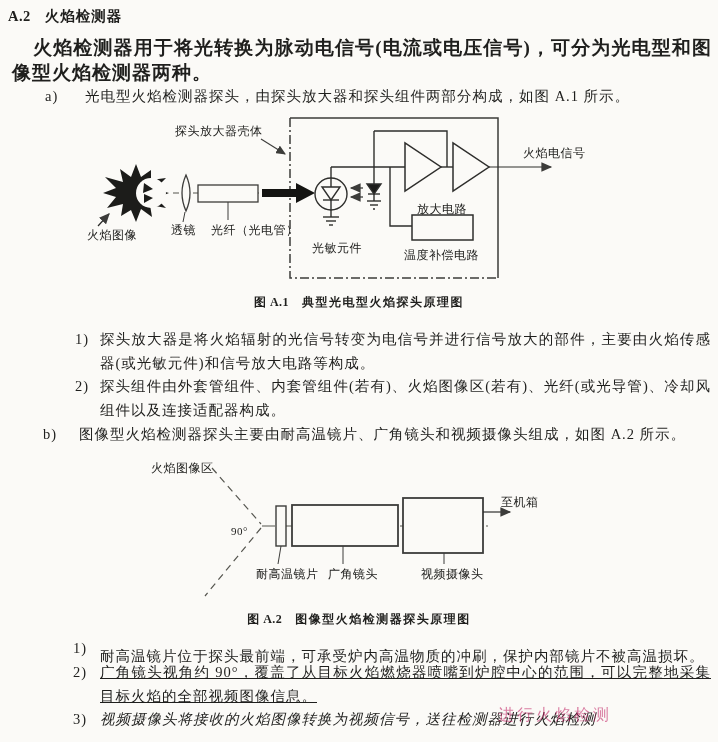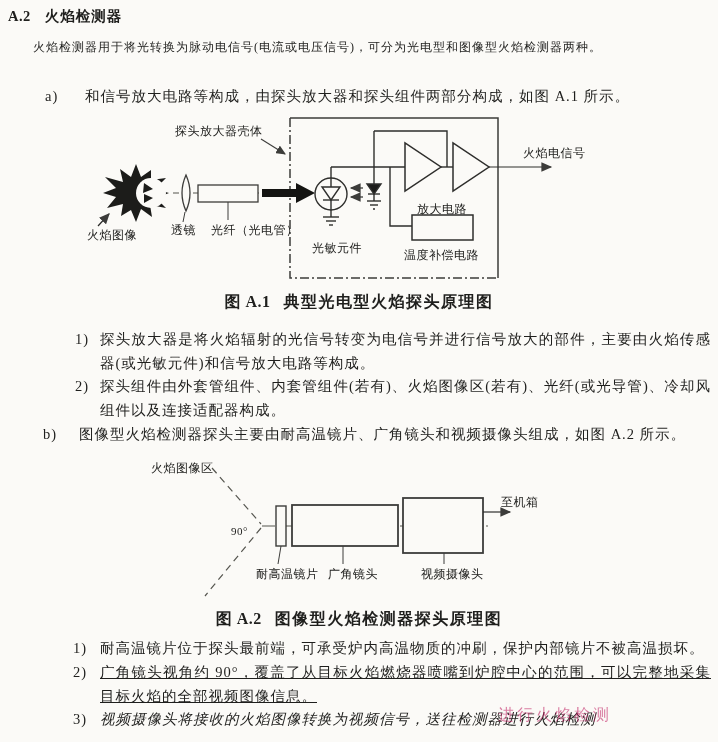--- a/index.html
+++ b/index.html
@@ -4,45 +4,45 @@
 <style>
   html,body{margin:0;padding:0;background:#e8e8e6;}
   .page{
     position:relative;width:718px;height:742px;margin:0 auto;
     background:#fbfaf7;overflow:hidden;
     font-family:"Liberation Serif","DejaVu Serif",serif;
     color:#1f1f1d;
   }
   .heading{position:absolute;left:8px;top:6px;font-size:14.5px;font-weight:bold;letter-spacing:1px;line-height:20px;}
   .heading .num{margin-right:14px;letter-spacing:0.5px;}
-  .intro{position:absolute;left:12px;top:35px;width:700px;font-size:12px;line-height:25px;letter-spacing:1px;text-indent:21px;text-align:justify;}
+  .intro{position:absolute;left:12px;top:35px;width:700px;font-size:19px;line-height:25px;letter-spacing:1px;text-indent:21px;text-align:justify;font-weight:bold;}
   .li{position:absolute;font-size:14.5px;line-height:23.5px;letter-spacing:1px;}
   .li .mk{position:absolute;left:0;top:0;}
   .li .tx{text-align:justify;}
-  .caption{position:absolute;left:0;width:718px;text-align:center;font-size:16px;font-weight:bold;letter-spacing:1.5px;line-height:20px;}
+  .caption{position:absolute;left:0;width:718px;text-align:center;font-size:12px;font-weight:bold;letter-spacing:1.5px;line-height:20px;}
   .caption .pfx{margin-right:13px;letter-spacing:0.5px;}
   svg{position:absolute;left:0;}
   svg text{font-family:"Liberation Serif","DejaVu Serif",serif;font-size:12px;fill:#222220;letter-spacing:0.5px;}
   svg .small{font-size:11px;}
   .wm{position:absolute;left:498px;top:705px;font-size:16px;color:#be185d;opacity:0.55;letter-spacing:3px;white-space:nowrap;}
 </style>
 </head>
 <body>
 
 <div class="page">
 
   <div class="heading">
     <span class="num">A.2</span><span>火焰检测器</span>
   </div>
 
   <div class="intro">火焰检测器用于将光转换为脉动电信号(电流或电压信号)，可分为光电型和图像型火焰检测器两种。</div>
 
   <div class="li" style="left:45px;top:85px;width:660px;">
     <span class="mk">a)</span>
-    <div class="tx" style="margin-left:40px;">和信号放大电路等构成，由探头放大器和探头组件两部分构成，如图 A.1 所示。</div>
+    <div class="tx" style="margin-left:40px;">光电型火焰检测器探头，由探头放大器和探头组件两部分构成，如图 A.1 所示。</div>
   </div>
 
   <svg style="top:113px;" width="718" height="178" viewBox="0 0 718 178">
     <defs>
       <marker id="arr1" markerWidth="10" markerHeight="8" refX="8" refY="4" orient="auto">
         <path d="M0,0 L9,4 L0,8 Z" fill="#3c3c3a"></path>
       </marker>
     </defs>
 
     <path d="M290,5 H498 V165" fill="none" stroke="#3c3c3a" stroke-width="1.5"></path>
@@ -162,21 +162,21 @@
     <text x="328" y="123">广角镜头</text>
     <text x="421" y="123">视频摄像头</text>
   </svg>
 
   <div class="caption" style="top:609px;">
     <span class="pfx">图 A.2</span><span>图像型火焰检测器探头原理图</span>
   </div>
 
   <div class="li" style="left:73px;top:637px;width:638px;">
     <span class="mk">1)</span>
-    <div class="tx" style="margin-left:27px;">耐高温镜片位于探头最前端，可承受炉内高温物质的冲刷，保护内部镜片不被高温损坏。</div>
+    <div class="tx" style="margin-left:27px;margin-top:8px;">耐高温镜片位于探头最前端，可承受炉内高温物质的冲刷，保护内部镜片不被高温损坏。</div>
   </div>
   <div class="li" style="left:73px;top:661px;width:638px;">
     <span class="mk">2)</span>
     <div class="tx" style="margin-left:27px;text-decoration:underline;">广角镜头视角约 90°，覆盖了从目标火焰燃烧器喷嘴到炉腔中心的范围，可以完整地采集目标火焰的全部视频图像信息。</div>
   </div>
   <div class="li" style="left:73px;top:708px;width:638px;">
     <span class="mk">3)</span>
     <div class="tx" style="margin-left:27px;font-style:italic;">视频摄像头将接收的火焰图像转换为视频信号，送往检测器进行火焰检测</div>
   </div>
 

